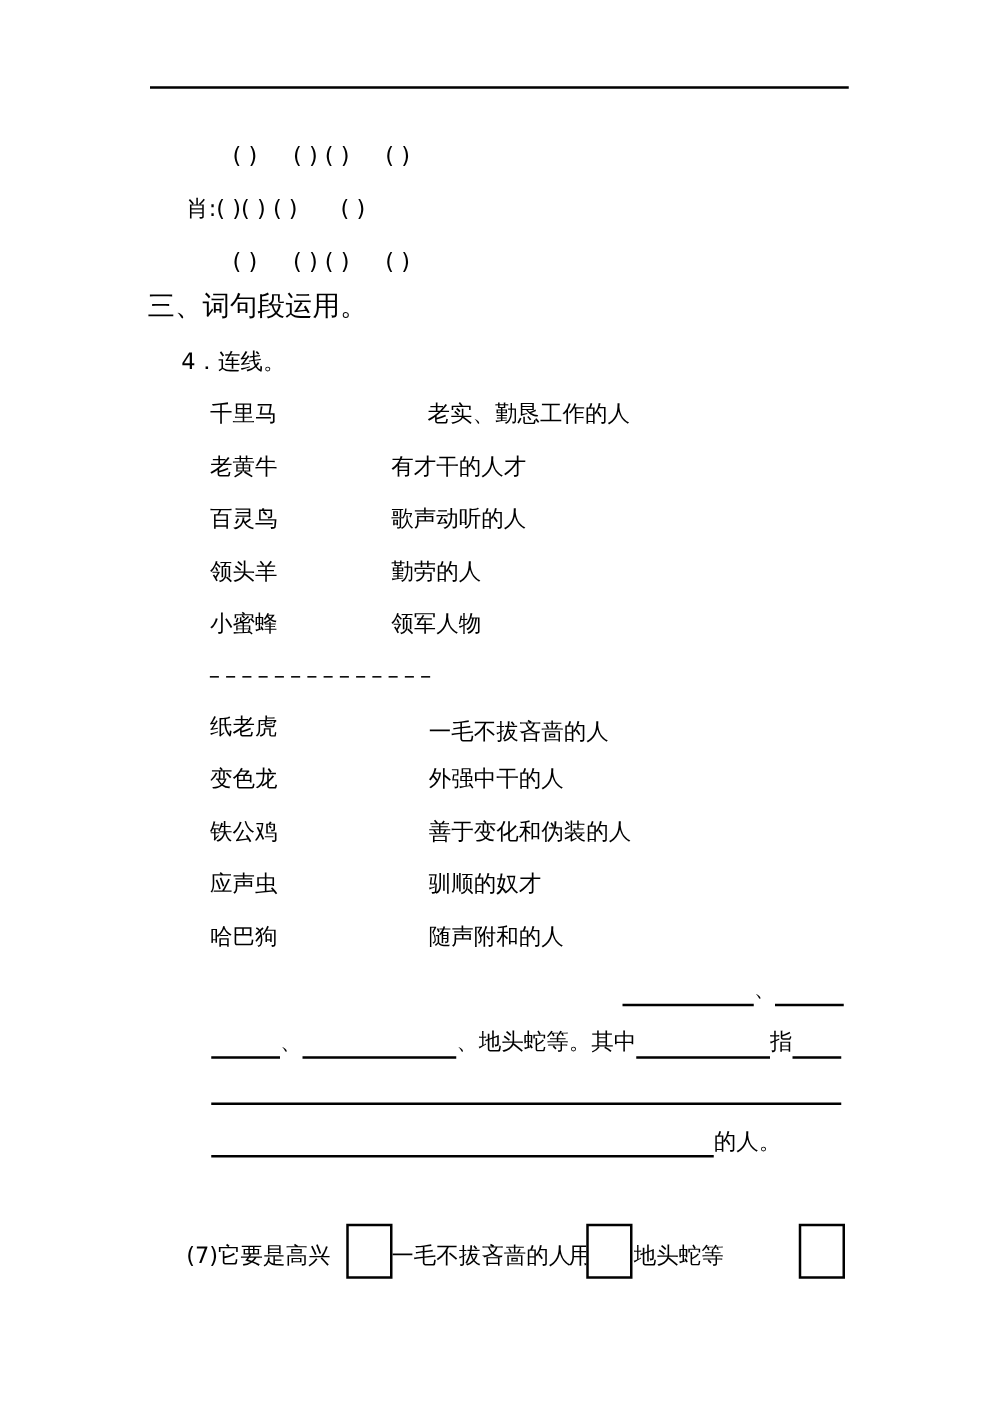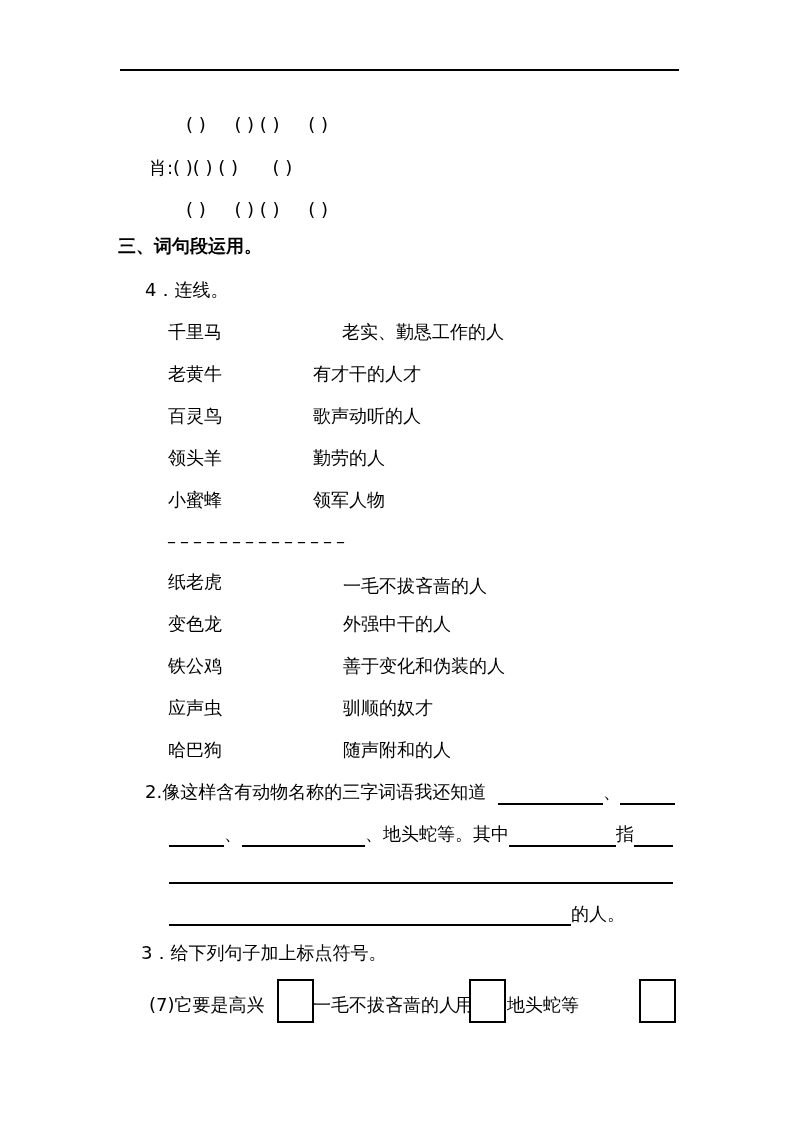--- a/index.html
+++ b/index.html
@@ -11,21 +11,21 @@
     color:#000;
     overflow:hidden;
   }
   .t{
     position:absolute;
     font-size:18px;
     line-height:20px;
     white-space:pre;
     color:#000;
   }
-  .bold{font-weight:700;font-size:18px;}
+  .bold{font-weight:400;font-size:22px;}
   .rule{
     position:absolute;
     left:120px;top:69px;width:559px;height:0;
     border-top:2px solid #000;
   }
   .u{
     position:absolute;
     height:19px;
     border-bottom:2px solid #000;
   }
@@ -79,39 +79,37 @@
 
   <span class="t" style="left:168px;top:656px">铁公鸡</span>
   <span class="t" style="left:343px;top:656px">善于变化和伪装的人</span>
 
   <span class="t" style="left:168px;top:698px">应声虫</span>
   <span class="t" style="left:343px;top:698px">驯顺的奴才</span>
 
   <span class="t" style="left:168px;top:740px">哈巴狗</span>
   <span class="t" style="left:343px;top:740px">随声附和的人</span>
 
-  <span class="t" style="left:145px;top:782px">2.像这样含有动物名称的三字词语我还知道</span>
   <i class="u" style="left:498px;top:784px;width:105px"></i>
   <span class="t" style="left:603px;top:782px">、</span>
   <i class="u" style="left:620px;top:784px;width:55px"></i>
 
   <i class="u" style="left:169px;top:826px;width:55px"></i>
   <span class="t" style="left:224px;top:824px">、</span>
   <i class="u" style="left:242px;top:826px;width:123px"></i>
   <span class="t" style="left:365px;top:824px">、地头蛇等。其中</span>
   <i class="u" style="left:509px;top:826px;width:107px"></i>
   <span class="t" style="left:616px;top:824px">指</span>
   <i class="u" style="left:634px;top:826px;width:39px"></i>
 
   <i class="u" style="left:169px;top:863px;width:504px"></i>
 
   <i class="u" style="left:169px;top:905px;width:402px"></i>
   <span class="t" style="left:571px;top:904px">的人。</span>
 
-  <div class="t" style="left:141px;top:943px">3．给下列句子加上标点符号。</div>
 
   <span class="t" style="left:149px;top:995px">(7)它要是高兴</span>
   <i class="box" style="left:277px;top:979px"></i>
   <span class="t" style="left:313px;top:995px">一毛不拔吝啬的人</span>
   <span class="t" style="left:455px;top:995px">用</span>
   <i class="box" style="left:469px;top:979px"></i>
   <span class="t" style="left:507px;top:995px">地头蛇等</span>
   <i class="box" style="left:639px;top:979px"></i>
 
 </div>

